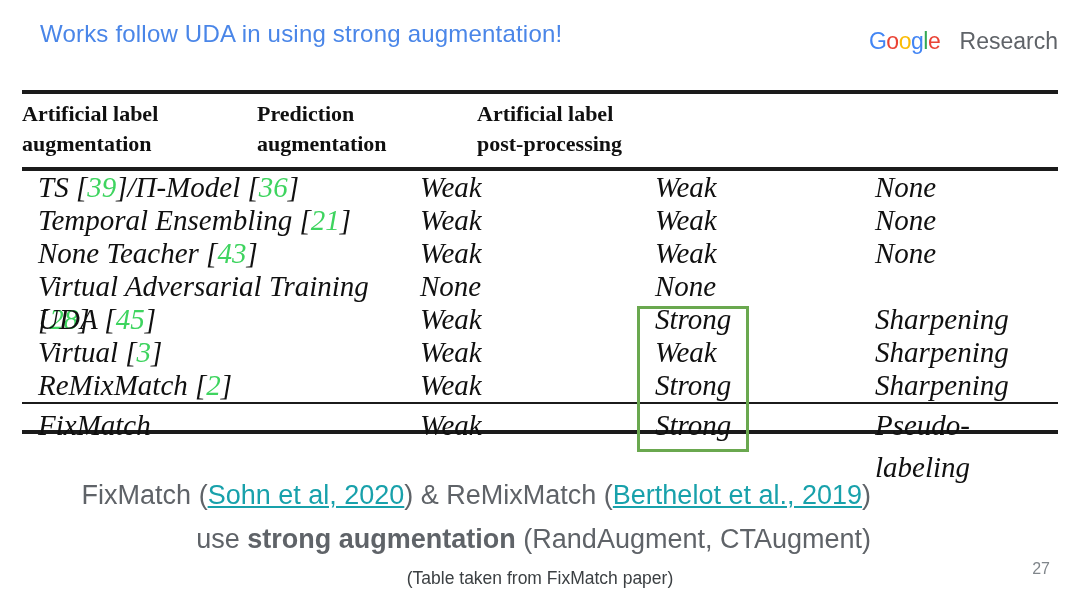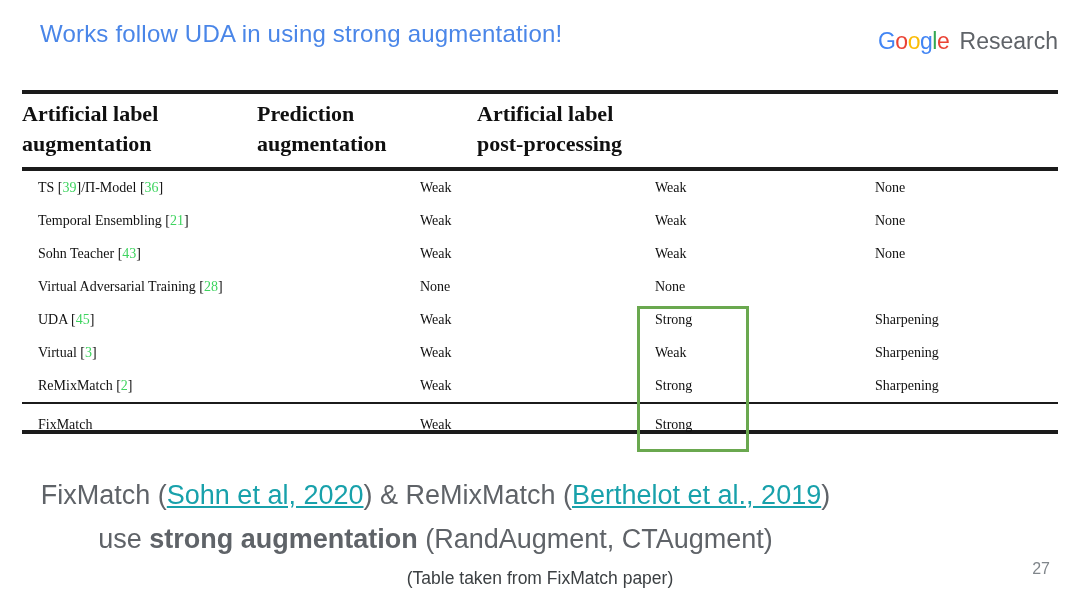--- a/index.html
+++ b/index.html
@@ -9,52 +9,52 @@
   .slide { position:absolute; left:0; top:0; width:1080px; height:608px; background:#ffffff; }
 
   .title {
     position:absolute; left:30px; top:20px;
     font-size:24px; font-weight:400; letter-spacing:0.2px;
     color:var(--titlec, #4a86e8); white-space:nowrap;margin-left:10px;
   }
 
   .logo { position:absolute; right:22px; top:28px; font-size:23px; white-space:nowrap; }
   .logo .wordmark span { letter-spacing:-0.5px; }
-  .logo .research { color:#5f6368; margin-left:4px; }
+  .logo .research { color:#5f6368; margin-left:13px; }
 
   .table-wrap {
     position:absolute; left:22px; top:90px; width:1036px;
     font-family:"Liberation Serif", serif; color:#101010;
   }
   .rule-d { height:3px; border-top:2px solid #1b1b1b; border-bottom:2px solid #1b1b1b; }
   .rule-s { height:0; border-top:2px solid #1b1b1b; }
 
   .thead {
     display:flex; align-items:flex-end;
     height:73px; padding-bottom:8px;
     font-weight:bold; font-size:22px; line-height:30px;
   }
-  .trow { display:flex; height:33px; line-height:33px; font-size:14px; }
+  .trow { display:flex; height:33px; line-height:33px; font-size:29px;font-style:italic; }
   .tbody-last .trow { height:26px; line-height:42px; }
 
   .c1 { width:398px; padding-left:16px; }
   .c2 { width:235px; }
   .c3 { width:220px; }
   .c4 { flex:1; }
 
   .cite { color:var(--cite, #3ed45f); }
 
   .hibox {
     position:absolute; left:615px; top:216px; width:112px; height:146px;
     border:3px solid var(--box, #6aa84f);
     pointer-events:none;
   }
 
   .callout {
-    position:absolute; left:0; width:871px; text-align:center;
+    position:absolute; left:0; width:871px; text-align:right;
     color:var(--grayc, #5f6368); font-size:27px; white-space:nowrap;
   }
   .callout.l1 { top:480px; }
   .callout.l2 { top:524px; }
   .callout .tlink { color:var(--link, #18a1ab); text-decoration:underline; cursor:pointer; }
   .callout .b { font-weight:bold; }
 
   .caption {
     position:absolute; left:0; width:1080px; top:568px; text-align:center;
     font-size:17.5px; color:#3c4043;
@@ -102,21 +102,21 @@
           <div class="c3">Weak</div>
           <div class="c4">None</div>
         </div>
         <div class="trow">
           <div class="c1"><span>Temporal Ensembling [</span><span class="cite">21</span><span>]</span></div>
           <div class="c2">Weak</div>
           <div class="c3">Weak</div>
           <div class="c4">None</div>
         </div>
         <div class="trow">
-          <div class="c1"><span>Sohn Teacher [</span><span class="cite">43</span><span>]</span></div>
+          <div class="c1"><span>None Teacher [</span><span class="cite">43</span><span>]</span></div>
           <div class="c2">Weak</div>
           <div class="c3">Weak</div>
           <div class="c4">None</div>
         </div>
         <div class="trow">
           <div class="c1"><span>Virtual Adversarial Training [</span><span class="cite">28</span><span>]</span></div>
           <div class="c2">None</div>
           <div class="c4">None</div>
         </div>
         <div class="trow">
@@ -137,20 +137,21 @@
           <div class="c3">Strong</div>
           <div class="c4">Sharpening</div>
         </div>
       </div>
     <div class="rule-s"></div>
     <div class="tbody-last">
         <div class="trow">
           <div class="c1"><span>FixMatch</span></div>
           <div class="c2">Weak</div>
           <div class="c3">Strong</div>
+          <div class="c4">Pseudo-labeling</div>
         </div>
       </div>
     <div class="rule-d"></div>
 
     <div class="hibox"></div>
   </div>
 
   <div class="callout l1"><span>FixMatch (</span><span class="tlink">Sohn et al, 2020</span><span>) &amp; ReMixMatch (</span><span class="tlink">Berthelot et al., 2019</span><span>)</span></div>
   <div class="callout l2"><span>use </span><span class="b">strong augmentation</span><span> (RandAugment, CTAugment)</span></div>
 

